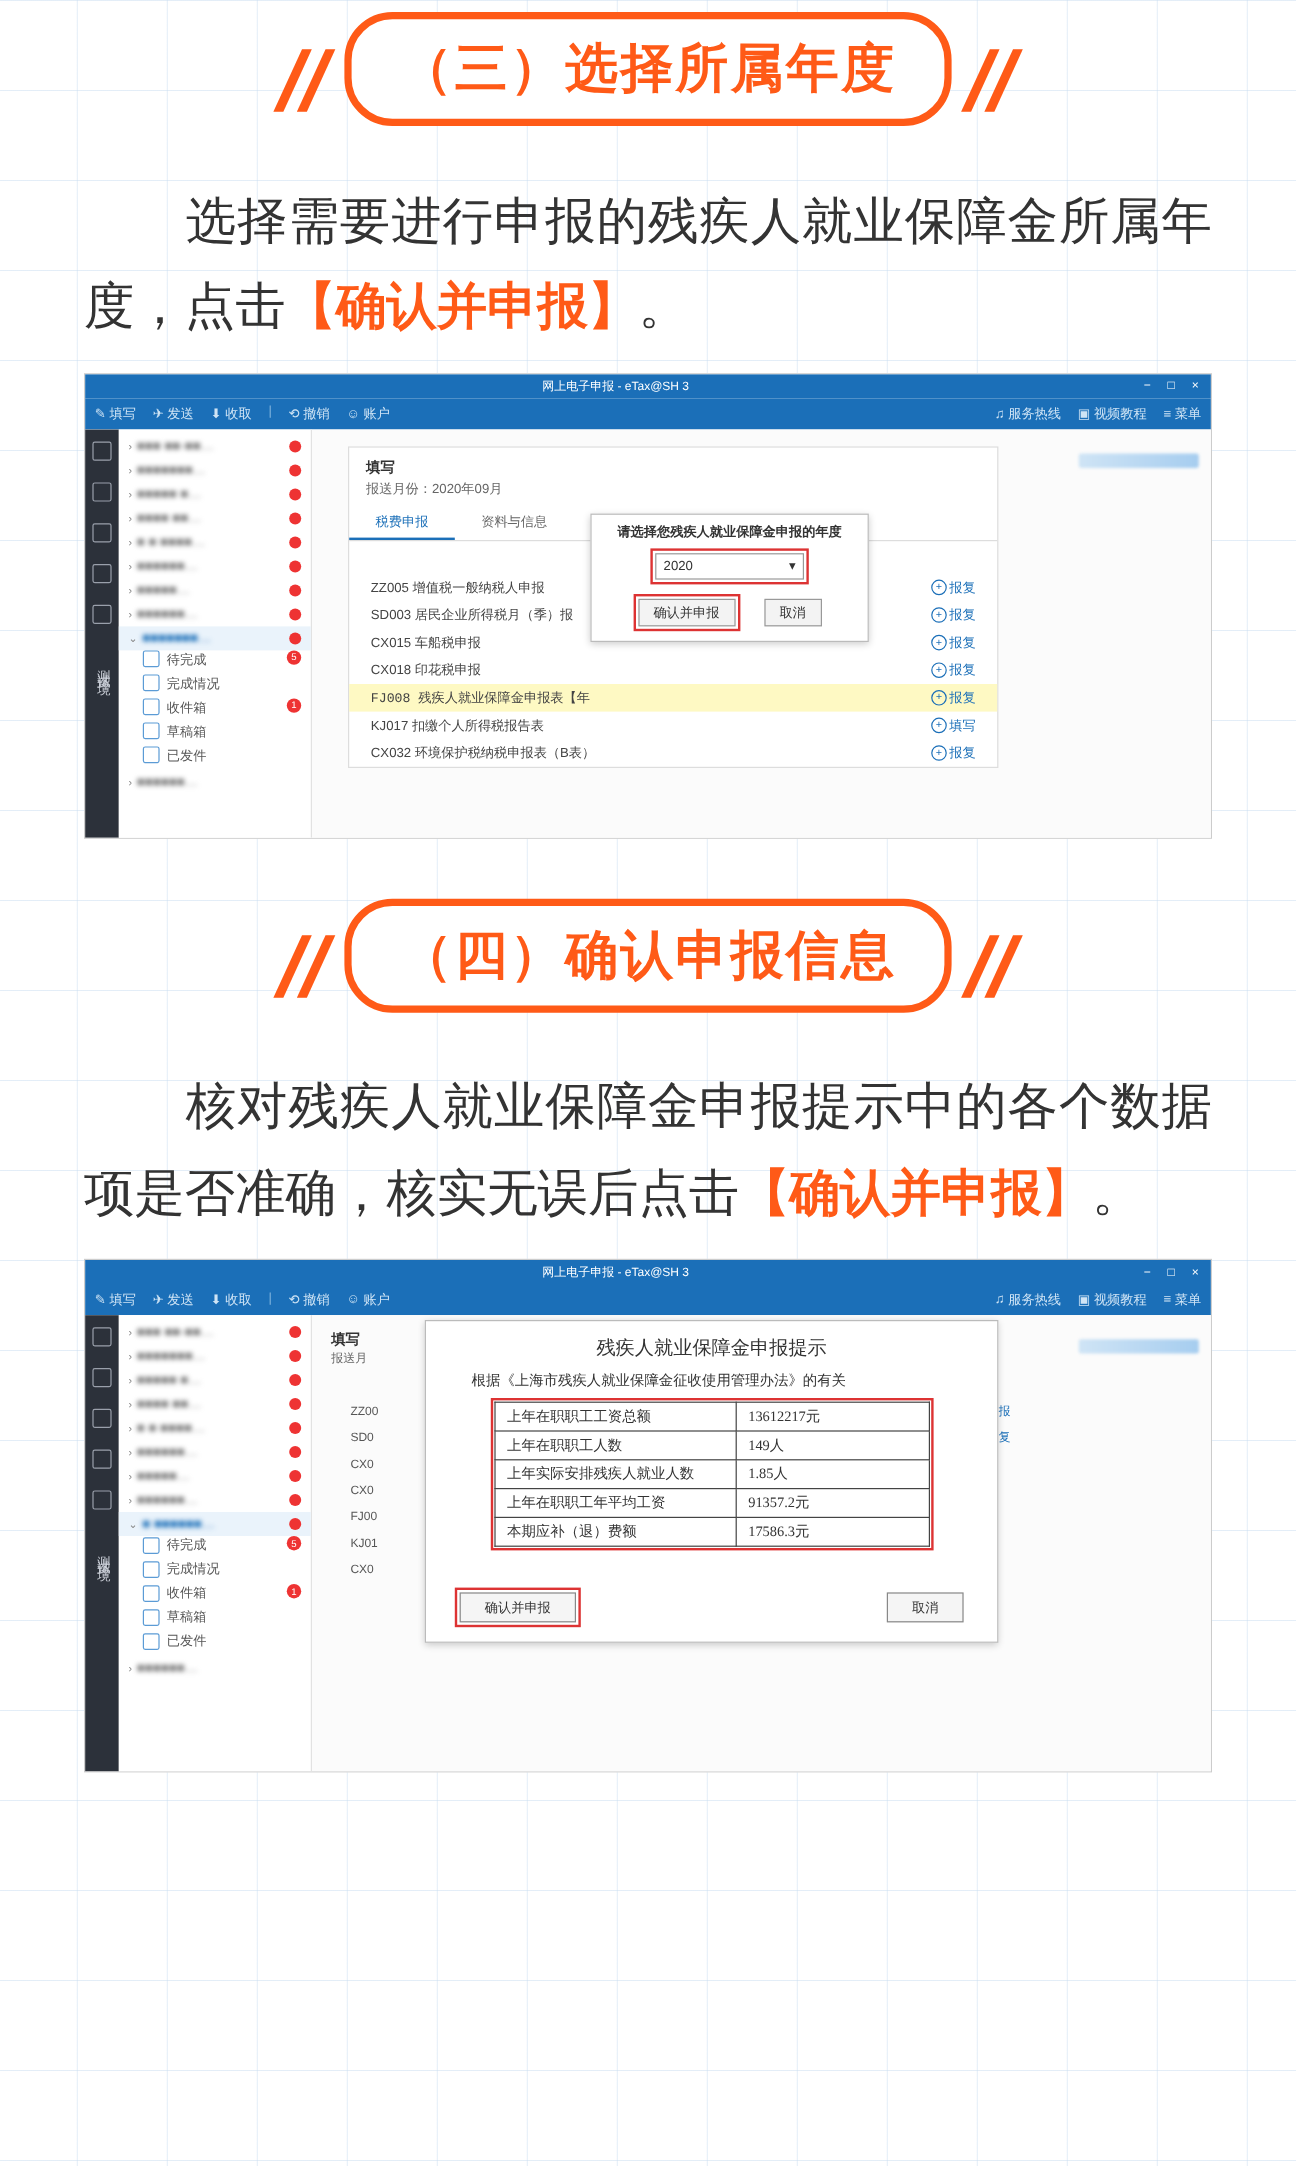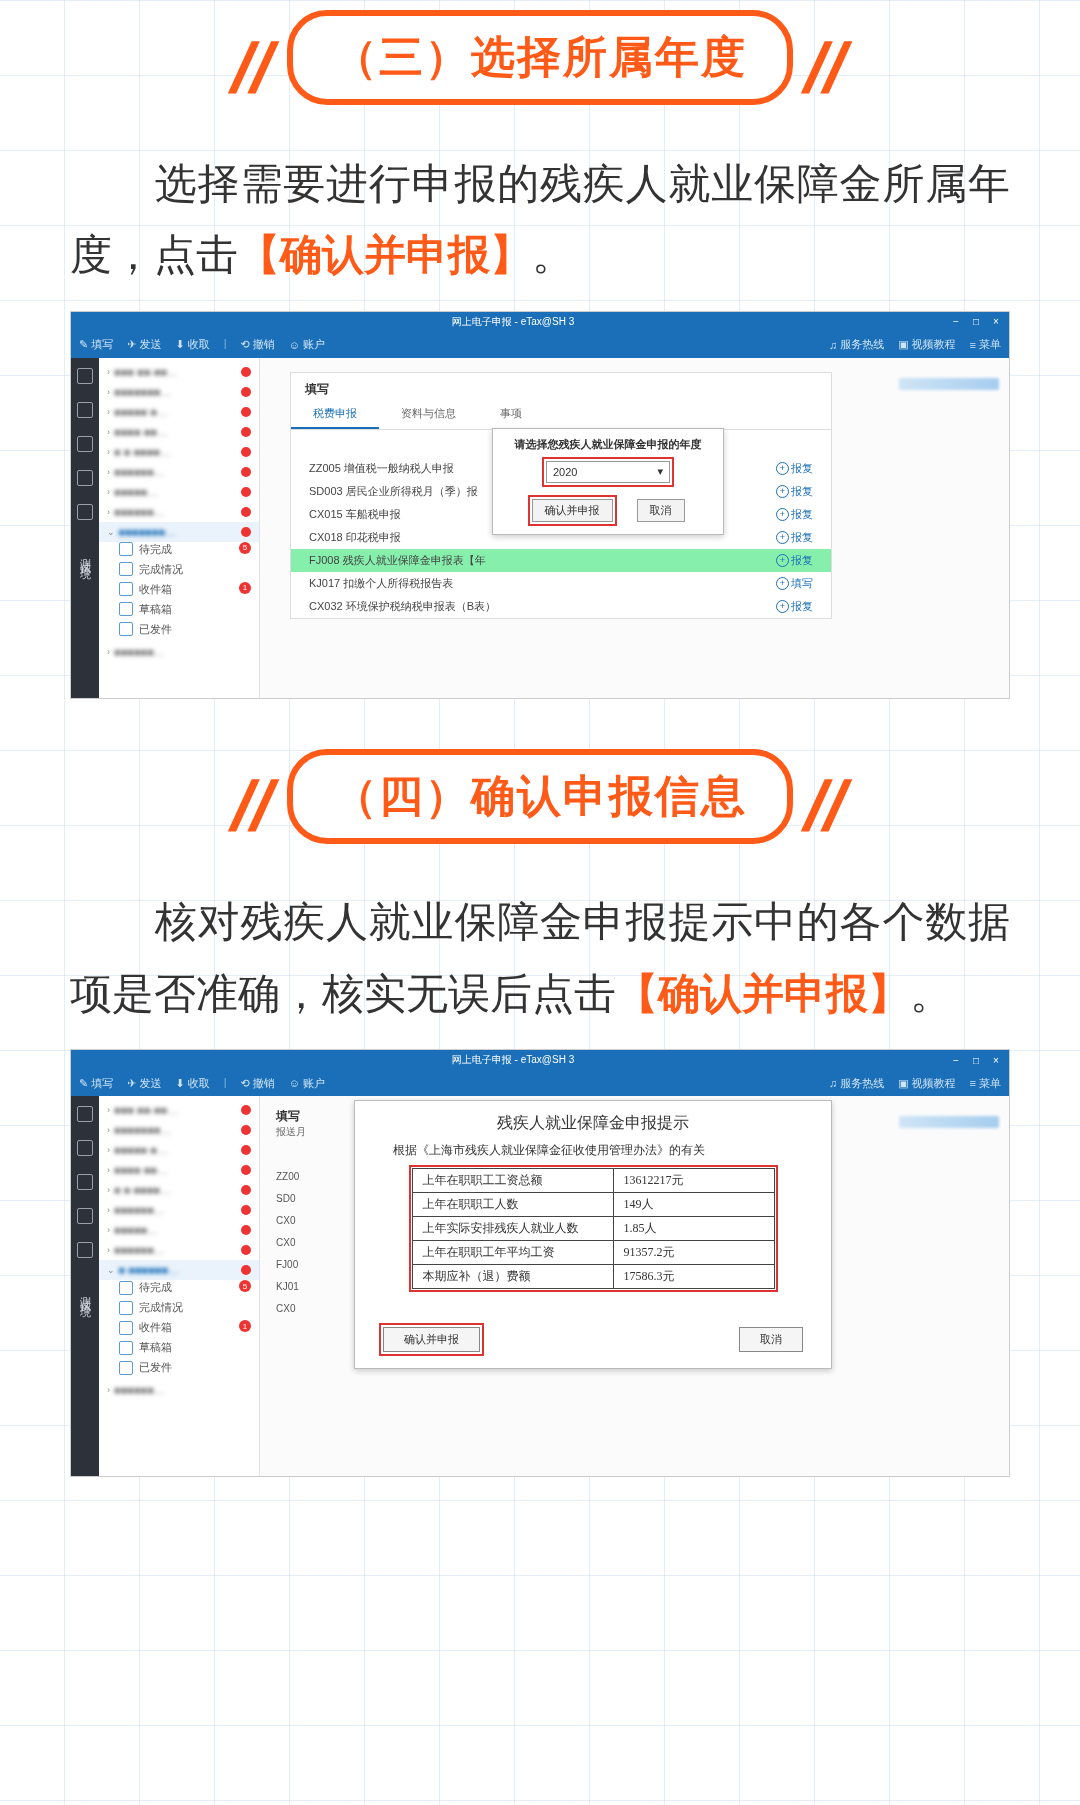--- a/index.html
+++ b/index.html
@@ -106,42 +106,42 @@
     position:absolute; left:30px; top:14px; width:540px; background:#fff; border:1px solid #ddd;
   }
   .panel1 .p-head { font-weight:700; padding:8px 14px 2px; font-size:12px; }
   .panel1 .p-sub { padding:0 14px 6px; color:#666; font-size:11px; }
   .tabs { display:flex; border-bottom:1px solid #ddd; }
   .tabs .tab { padding:6px 22px; font-size:11px; color:#666; }
   .tabs .tab.active { color:#1b6fb8; border-bottom:2px solid #1b6fb8; }
   .date-range { text-align:center; color:#1b6fb8; font-size:11px; padding:6px 0; }
   .list { }
   .lrow { display:flex; justify-content:space-between; align-items:center; padding:4px 18px; font-size:11px; color:#444; }
-  .lrow.hl { background:#86efac; }
+  .lrow.hl { background:#fef9c3;font-family:Liberation Mono, monospace; }
   .lrow .act { color:#1b6fb8; display:flex; align-items:center; gap:2px; }
   .lrow .plus { display:inline-flex; width:11px; height:11px; border:1px solid #1b6fb8; border-radius:50%; align-items:center; justify-content:center; font-size:9px; }
 
   .modal1 {
     position:absolute; left:232px; top:70px; width:230px; background:#fff; border:1px solid #bbb; box-shadow:0 2px 6px rgba(0,0,0,0.2); z-index:5; text-align:center;
   }
   .modal1 .m-title { font-weight:700; font-size:11px; padding:8px 8px 10px; line-height:1.3; }
   .modal1 .year-sel { display:inline-flex; width:110px; height:20px; border:1px solid #999; align-items:center; justify-content:space-between; padding:0 6px; outline:2px solid #d33; outline-offset:2px; }
   .modal1 .m-btns { display:flex; justify-content:center; gap:24px; padding:16px 0 12px; }
   .modal1 .m-btn { padding:3px 12px; border:1px solid #999; background:#f3f3f3; font-size:11px; }
   .modal1 .m-btn.confirm { outline:2px solid #d33; outline-offset:2px; }
 
   .corner-blur { position:absolute; right:10px; top:20px; width:100px; height:12px; background:linear-gradient(90deg,#cfe4f5,#a6cdef); filter:blur(1.5px); border-radius:2px; }
 
   
   .panel2a {
     position:absolute; left:16px; top:12px; width:74px;
   }
   .panel2a .p-head { font-weight:700; font-size:12px; }
   .panel2a .p-sub { color:#666; font-size:10px; }
-  .leftcodes { position:absolute; left:16px; top:70px; font-size:10px; color:#555; line-height:22px; }
+  .leftcodes { position:absolute; left:32px; top:70px; font-size:10px; color:#555; line-height:22px; }
   .leftcodes .link { color:#1b6fb8; position:absolute;}
   .modal2 {
     position:absolute; left:94px; top:4px; width:448px; background:#fff; border:1px solid #bbb; box-shadow:0 2px 6px rgba(0,0,0,0.2); padding:10px 14px;
   }
   .modal2 .t1 { text-align:center; font-size:16px; font-family: Liberation Serif, serif; padding:2px 0 6px; }
   .modal2 .t2 { font-size:12px; font-family: SimSun, serif; line-height:1.8; text-indent:2em; }
   .data-tbl { border-collapse:collapse; margin:6px auto 8px; font-family: SimSun, serif; outline:2px solid #d33; outline-offset:1px; }
   .data-tbl td { border:1px solid #444; padding:3px 10px; font-size:12px; }
   .data-tbl td:first-child { width:180px; }
   .data-tbl td:last-child { width:140px; }
@@ -300,20 +300,21 @@
             <span class="caret">›</span>
             <span class="txt">
               <span class="blur">■■■■■■…</span>
             </span>
           </div>
       </div>
       <div class="main">
         <div class="corner-blur"></div>
         <div class="panel1">
           <div class="p-head">填写</div>
+          <div class="p-sub">报送月份：2020年09月</div>
           <div class="tabs">
             <div class="tab active">税费申报</div>
             <div class="tab">资料与信息</div>
             <div class="tab">事项</div>
           </div>
           <div class="date-range">2020-8-1至2020-8-31</div>
           <div class="list">
             <div class="lrow">
                 <span>ZZ005 增值税一般纳税人申报</span>
                 <span class="act">

